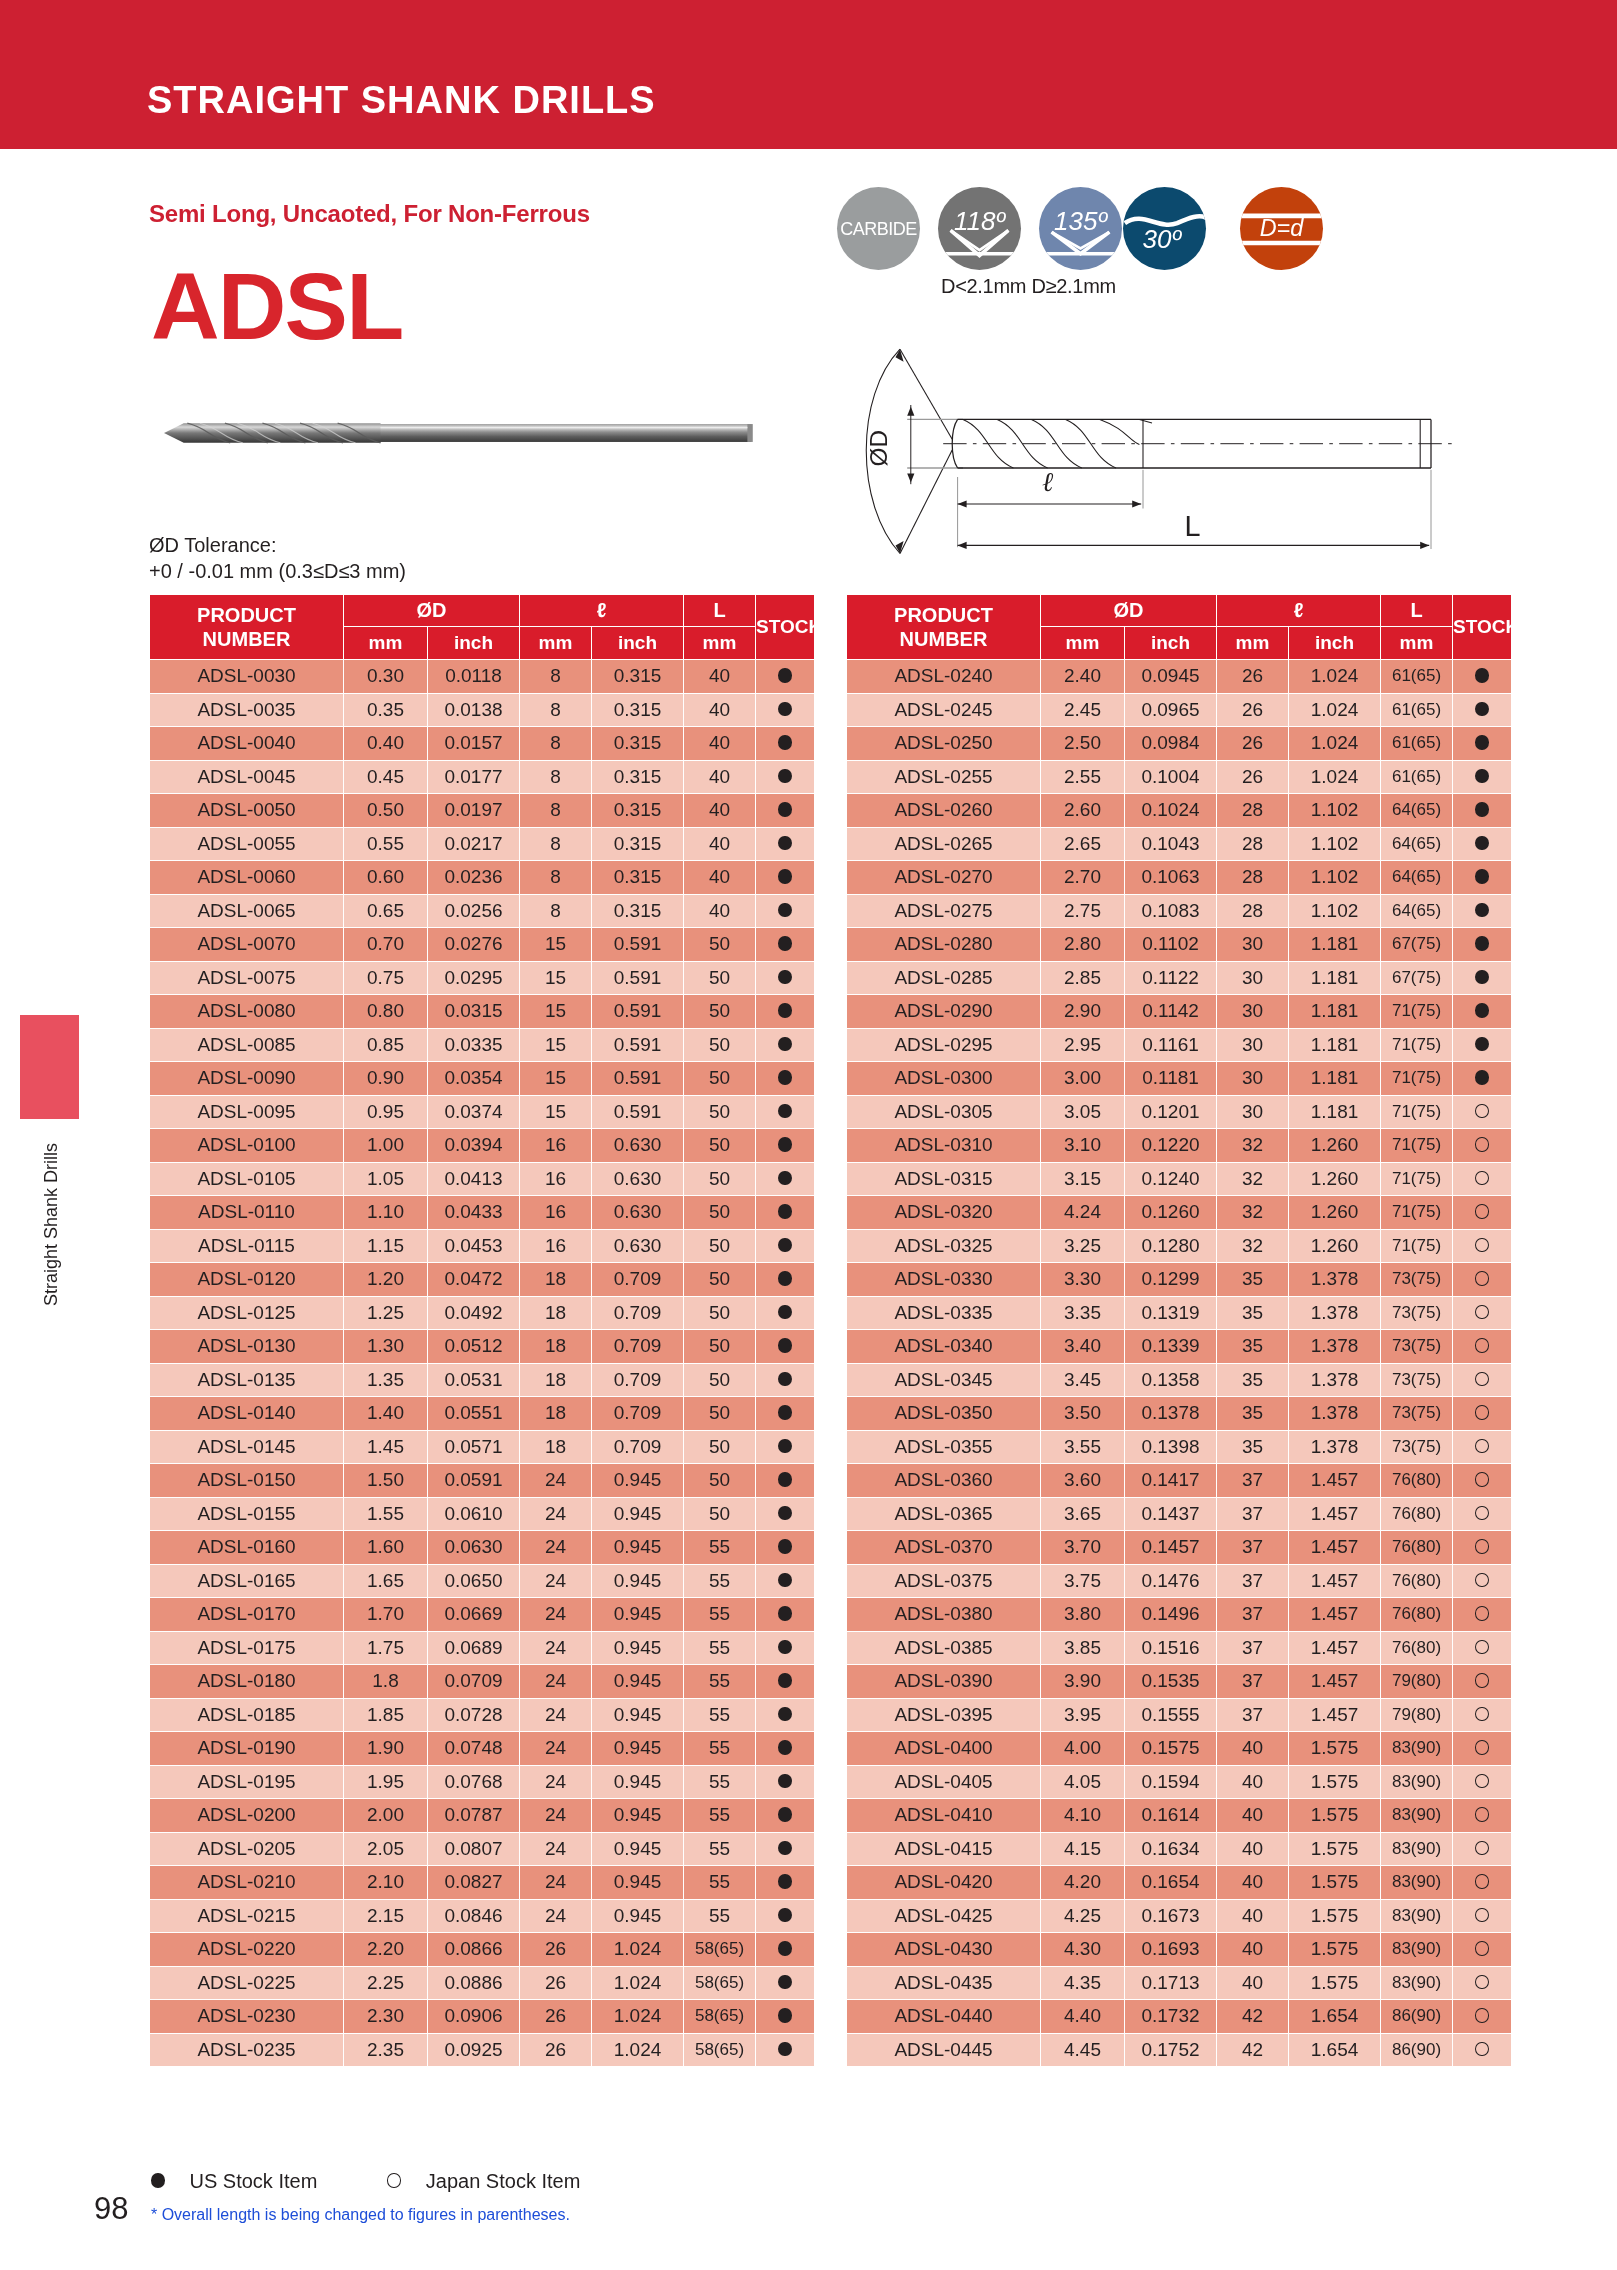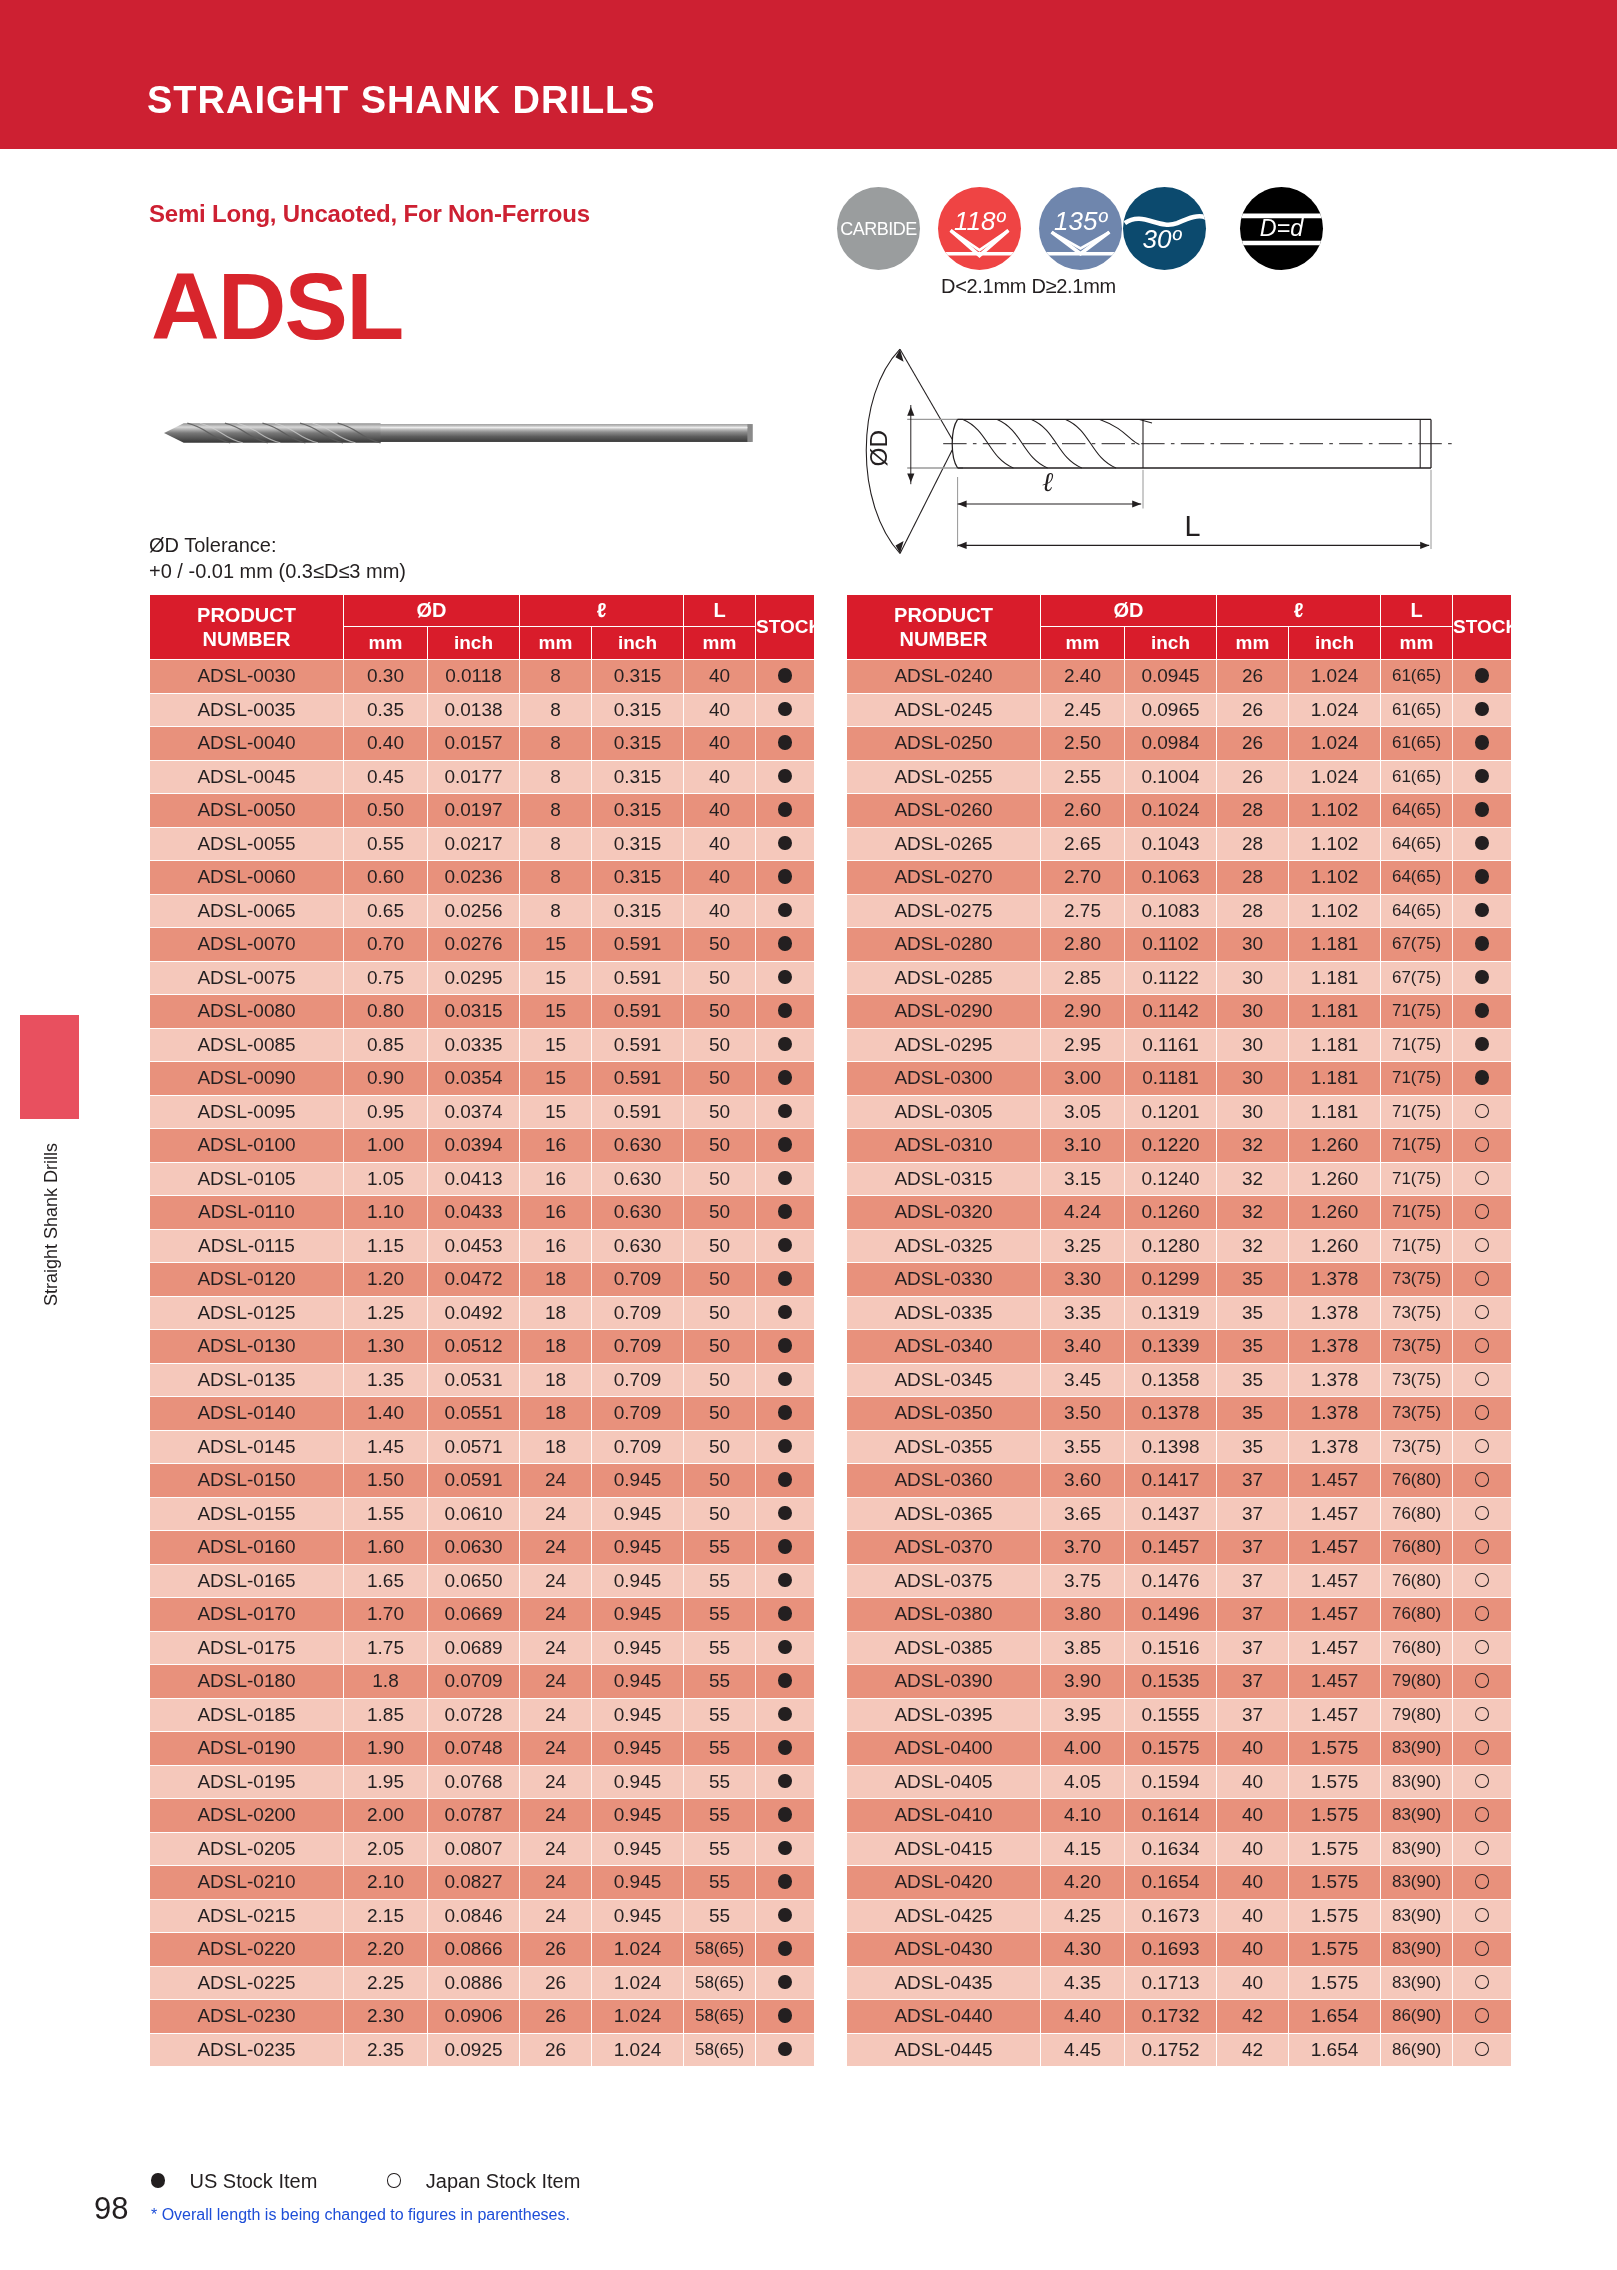--- a/index.html
+++ b/index.html
@@ -59,26 +59,26 @@
     display:flex; align-items:center; justify-content:center;
     overflow:hidden;
   }
   .badge-text {
     position:relative; z-index:3;
     color:#ffffff; font-weight:normal; font-style:italic;
     text-align:center; line-height:1;
   }
   .b-carbide { left:0; background:#9a9d9e; }
   .b-carbide .badge-text { font-size:18px; font-style:normal; letter-spacing:-0.5px; }
-  .b-118 { left:101px; background:#ef4444; }
+  .b-118 { left:101px; background:#737373; }
   .b-135 { left:202px; background:#6f86ad; }
   .b-118 .badge-text, .b-135 .badge-text { font-size:26px; margin-bottom:14.4px; }
   .b-30 { left:286px; background:#0c4a6e; }
   .b-30 .badge-text { font-size:26px; margin-top:20px; margin-left:-5.4px; }
-  .b-dd { left:403px; background:#000000; }
+  .b-dd { left:403px; background:#c2410c; }
   .b-dd .badge-text { font-size:23.4px; letter-spacing:0px; }
   .badge svg { position:absolute; left:0; top:0; }
   .angle-caption {
     position:absolute; left:941px; top:275px;
     font-size:20px; color:#231f20; letter-spacing:-0.3px;
   }
 
   
   .tech-drawing { position:absolute; left:837px; top:333px; }
 

